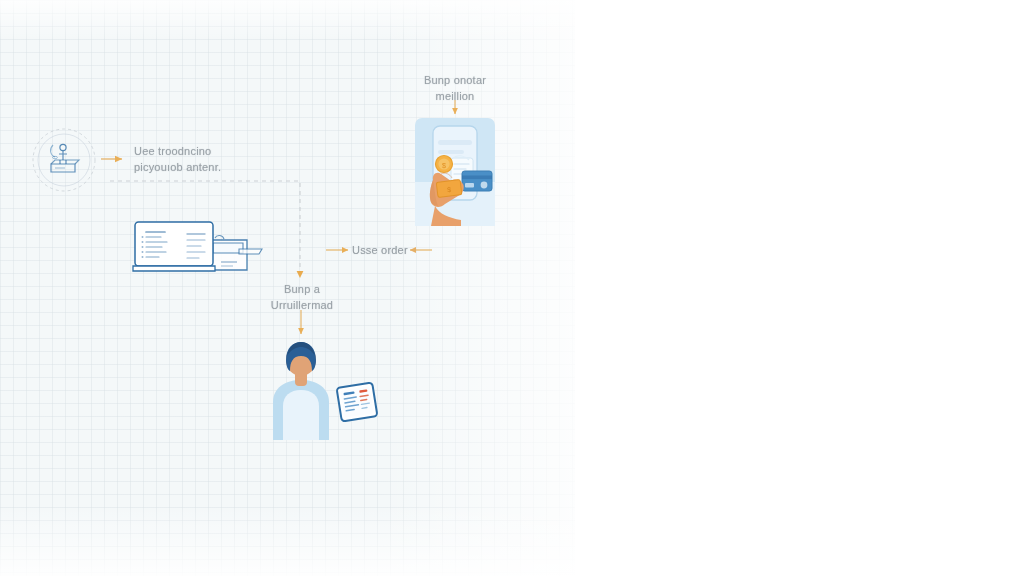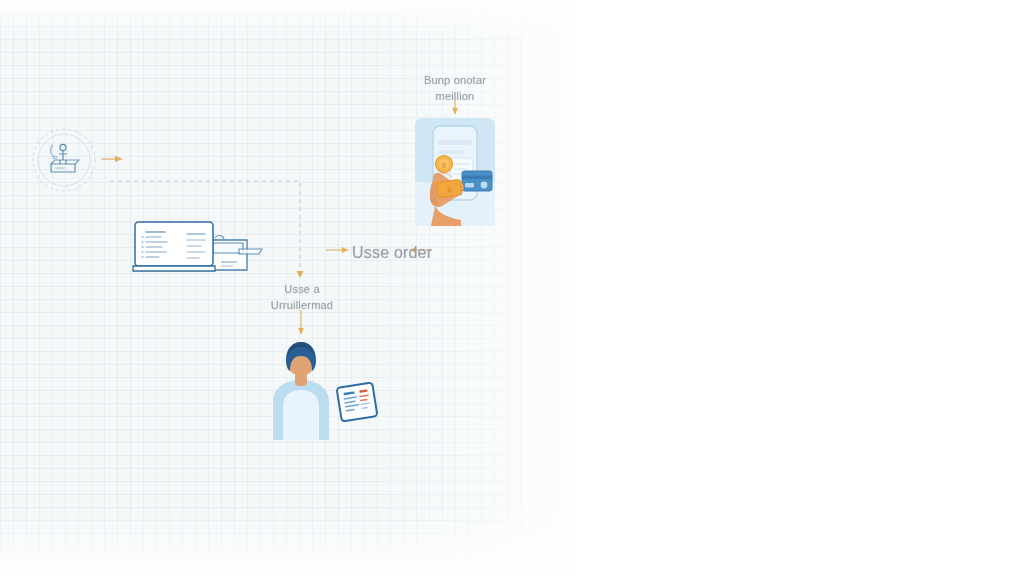--- a/index.html
+++ b/index.html
@@ -61,21 +61,21 @@
     font-size: 11px;
     line-height: 16px;
     letter-spacing: .2px;
     white-space: pre-line;
     text-shadow: 0 0 1.1px rgba(154,162,168,0.55);
   }
   .caption.center { text-align: center; }
 
   .label-inline {
     color: #98a0a6;
-    font-size: 16px;
+    font-size: 11px;
     letter-spacing: .2px;
     white-space: nowrap;
     text-shadow: 0 0 1px rgba(152,160,166,0.5);
   }
 
   
   .wires {
     position: absolute;
     left: 0; top: 0;
     width: 1024px; height: 576px;
@@ -143,20 +143,22 @@
       <line x1="24" y1="41" x2="34" y2="41" stroke="#2f6ea5" stroke-width="0.9" opacity="0.5"></line>
 
       <circle cx="32" cy="20.5" r="3.1" fill="none" stroke="#2f6ea5" stroke-width="1.2" opacity="0.8"></circle>
       <path d="M32,24 L32,33 M28,27 L36,27 M29,33 L29,37 M35,33 L35,37" fill="none" stroke="#2f6ea5" stroke-width="1.2" opacity="0.75"></path>
 
       <path d="M22,18 C18,22 19,28 24,30" fill="none" stroke="#3e7fb4" stroke-width="1.1" opacity="0.55"></path>
       <ellipse cx="24" cy="30.5" rx="2.4" ry="1.2" fill="none" stroke="#3e7fb4" stroke-width="0.9" opacity="0.5"></ellipse>
     </svg>
   </div>
 
+  <div class="node caption" style="left:134px; top:143px; width:150px;">Uee troodncino
+picyouıob antenr.</div>
 
   <div class="node" style="left:131px; top:216px;">
     <svg width="140" height="62" viewBox="0 0 140 62">
 
       <path d="M80,24 L80,54 L116,54 L116,24 z" fill="#ffffff" stroke="#2f6ea5" stroke-width="1.3" opacity="0.85"></path>
       <path d="M82,27 L112,27 L112,37 L82,37 z" fill="#f5fafe" stroke="#2f6ea5" stroke-width="1.1" opacity="0.8"></path>
 
       <path d="M108,33 L131,33 L128,38 L108,38 z" fill="#ffffff" stroke="#2f6ea5" stroke-width="1.1" opacity="0.75"></path>
       <path d="M84,22 C86,18 92,19 93,23" fill="none" stroke="#2f6ea5" stroke-width="1.1" opacity="0.7"></path>
       <line x1="90" y1="46" x2="106" y2="46" stroke="#2f6ea5" stroke-width="1.2" opacity="0.55"></line>
@@ -187,21 +189,21 @@
         <line x1="56" y1="24" x2="74" y2="24" stroke-width="1.1"></line>
         <line x1="56" y1="30" x2="70" y2="30" stroke-width="1.1"></line>
         <line x1="56" y1="36" x2="74" y2="36" stroke-width="1.1"></line>
         <line x1="56" y1="42" x2="68" y2="42" stroke-width="1.1"></line>
       </g>
     </svg>
   </div>
 
   <div class="node label-inline" style="left:352px; top:244px;">Usse order</div>
 
-  <div class="node caption center" style="left:242px; top:281px; width:120px;">Usse a
+  <div class="node caption center" style="left:242px; top:281px; width:120px;">Bunp a
 Urruillermad</div>
 
   <div class="node caption center" style="left:395px; top:72px; width:120px;">Bunp onotar
 meillion</div>
 
   <div class="node" style="left:415px; top:118px;">
     <svg width="80" height="108" viewBox="0 0 80 108">
 
       <rect x="0" y="0" width="80" height="108" rx="7" ry="7" fill="#cfe6f5"></rect>
       <rect x="0" y="64" width="80" height="44" fill="#e4f1fa"></rect>

